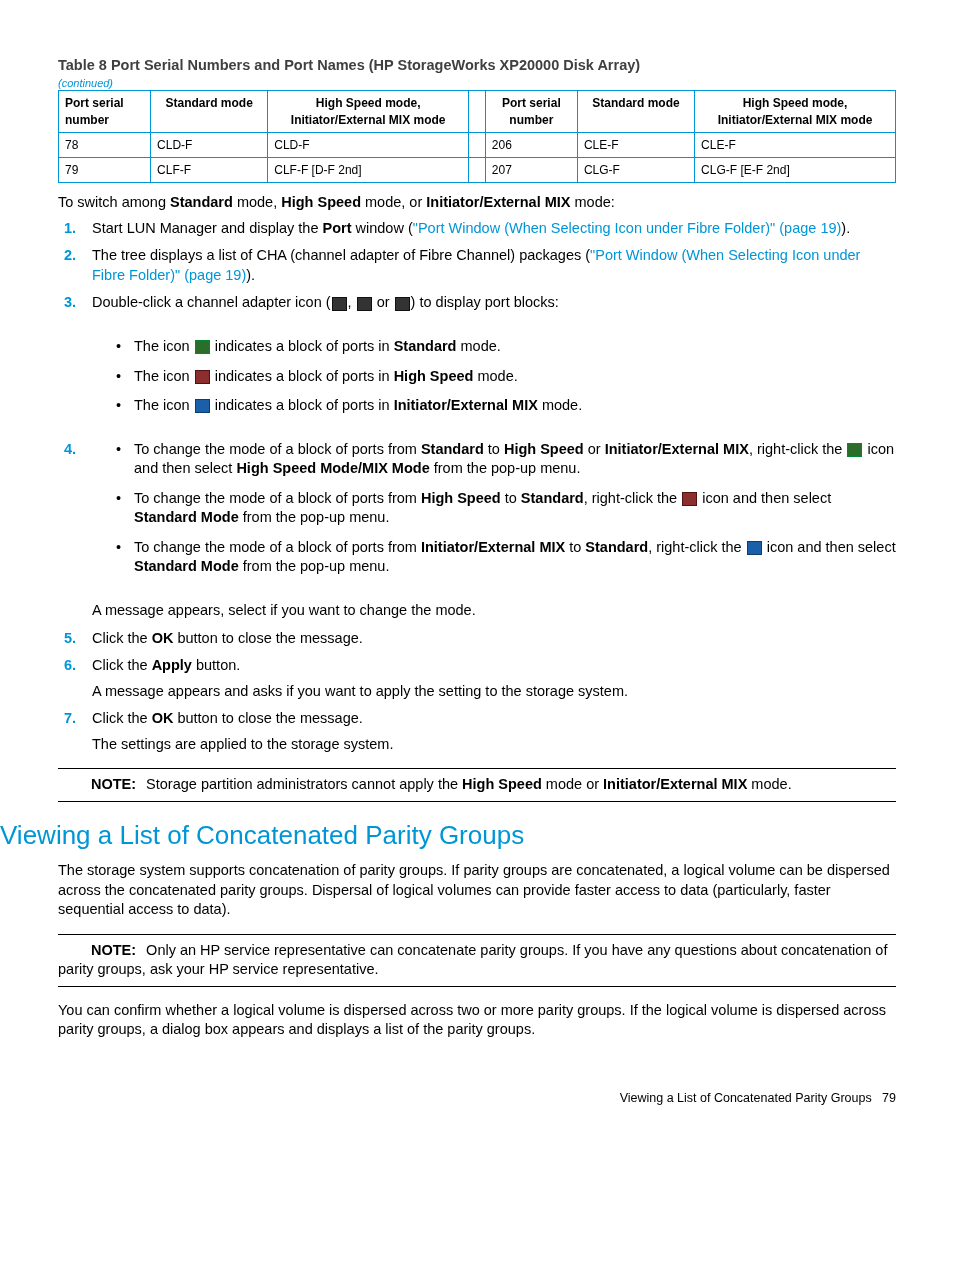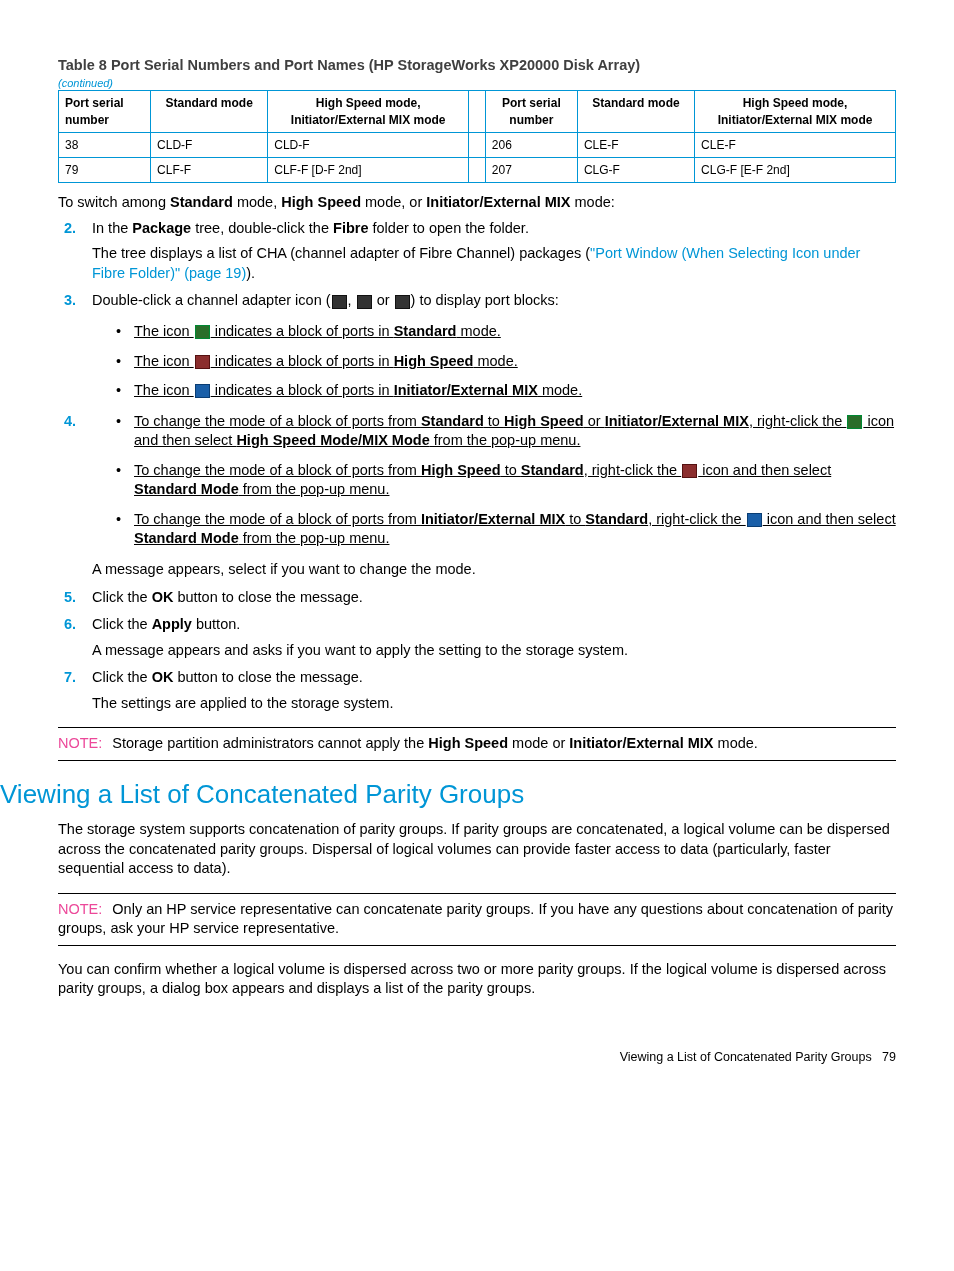--- a/index.html
+++ b/index.html
@@ -18,26 +18,26 @@
   th, td { border: 1px solid #0096d6; padding: 4px 6px; text-align: left; vertical-align: top; font-size: 12px; }
   th { font-weight: bold; text-align: center; }
   th:first-child, td:first-child { text-align:left;}
   td.gap, th.gap { width:6px; padding:0; background:#fff; border-top:1px solid #0096d6; border-bottom:1px solid #0096d6;}
   .content { margin-top: 10px; }
   b { font-weight: bold; }
   ol.steps { list-style: none; padding-left: 0; margin: 6px 0 0 0; }
   ol.steps > li { position: relative; padding-left: 34px; margin: 4px 0 8px 0; }
   ol.steps > li::before { content: attr(data-num) "."; position: absolute; left: 6px; top:0; color:#0096d6; font-weight:bold; }
   .subindent { margin: 6px 0 0 0;}
-  ul.bullets { list-style: none; padding-left: 24px; margin:11px 0;text-decoration:underline;}
+  ul.bullets { list-style: none; padding-left: 24px; margin:24px 0;}
   ul.bullets > li { position: relative; padding-left: 18px; margin: 6px 0 10px 0; }
   ul.bullets > li::before { content: "•"; position: absolute; left: 0; top:0; }
   .link { color: #0096d6; }
   .note-block { border-top: 1px solid #000; border-bottom: 1px solid #000; margin: 14px 0; padding: 6px 0; }
-  .note-label { color:#ec4899; font-weight:normal; margin-right: 10px;}
+  .note-label { color:#000000; font-weight:bold; margin-right: 10px; margin-left: 33px;}
   h2.section { font-family: Arial, Helvetica, sans-serif; font-weight:normal; color:#0096d6; font-size: 26px; margin: 16px 0 8px -58px; padding-left:0;}
   .icon { display:inline-block; width:15px; height:14px; vertical-align:middle; margin:0 1px; background:#2a6e2a; border:1px solid #083; position:relative; }
   .icon.dark { background:#333; border-color:#111;}
   .icon.red { background:#8b2e2e; border-color:#511;}
   .icon.blue { background:#1a5fa8; border-color:#0a3d73;}
   .footer { margin-top: 50px; text-align:right; font-size:12.5px;}
   col.c1 { width: 11%; }
   col.c2 { width: 14%; }
   col.c3 { width: 24%; }
   col.cg { width: 2%; }
@@ -67,21 +67,21 @@
       <th>Standard mode</th>
       <th>High Speed mode, Initiator/External MIX mode</th>
       <th class="gap"></th>
       <th>Port serial number</th>
       <th>Standard mode</th>
       <th>High Speed mode, Initiator/External MIX mode</th>
     </tr>
   </thead>
   <tbody>
     <tr>
-      <td>38</td>
+      <td>78</td>
       <td>CLD-F</td>
       <td>CLD-F</td>
       <td class="gap"></td>
       <td>206</td>
       <td>CLE-F</td>
       <td>CLE-F</td>
     </tr>
     <tr>
       <td>79</td>
       <td>CLF-F</td>
@@ -94,25 +94,25 @@
   </tbody>
 </table>
 
 <div class="content">
 
   <div>
     <span>To switch among </span><b>Standard</b><span> mode, </span><b>High Speed</b><span> mode, or </span><b>Initiator/External MIX</b><span> mode:</span>
   </div>
 
   <ol class="steps">
+    <li data-num="1">
+      <span>Start LUN Manager and display the </span><b>Port</b><span> window (</span><span class="link">"Port Window (When Selecting Icon under Fibre Folder)" (page 19)</span><span>).</span>
+    </li>
 
     <li data-num="2">
-      <div>
-        <span>In the </span><b>Package</b><span> tree, double-click the </span><b>Fibre</b><span> folder to open the folder.</span>
-      </div>
       <div class="subindent">
         <span>The tree displays a list of CHA (channel adapter of Fibre Channel) packages (</span><span class="link">"Port Window (When Selecting Icon under Fibre Folder)" (page 19)</span><span>).</span>
       </div>
     </li>
 
     <li data-num="3">
       <div>
         <span>Double-click a channel adapter icon (</span><span class="icon dark"></span><span>, </span><span class="icon dark"></span><span> or </span><span class="icon dark"></span><span>) to display port blocks:</span>
       </div>
       <ul class="bullets">

